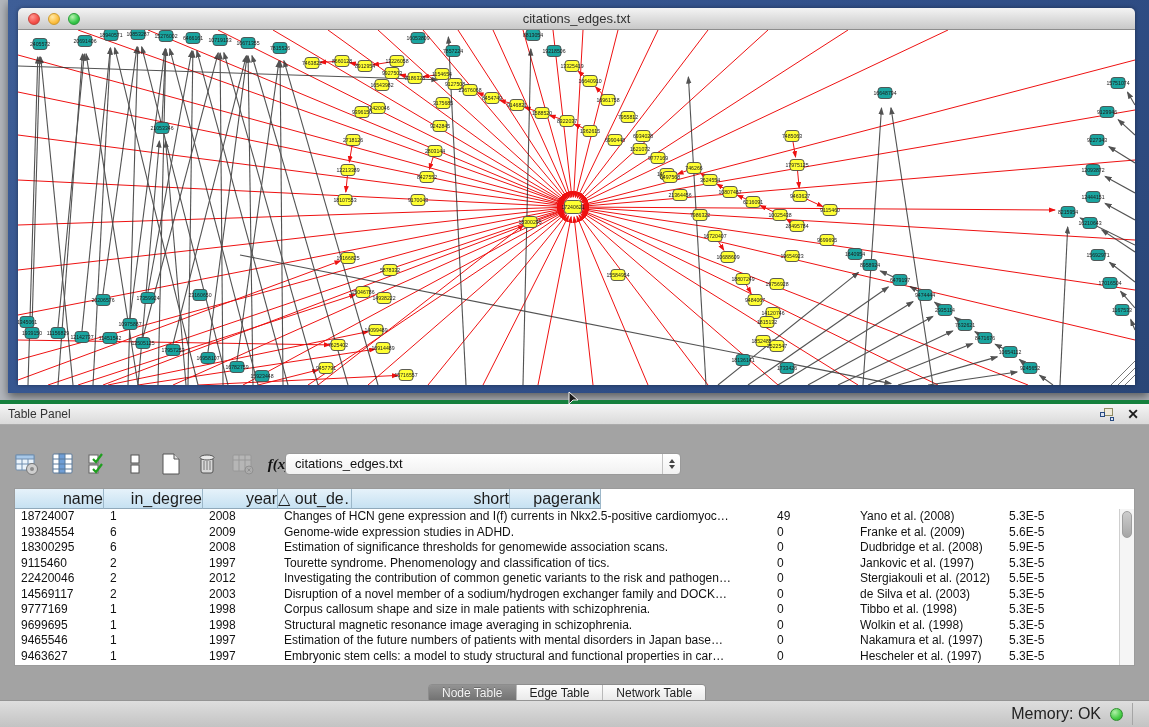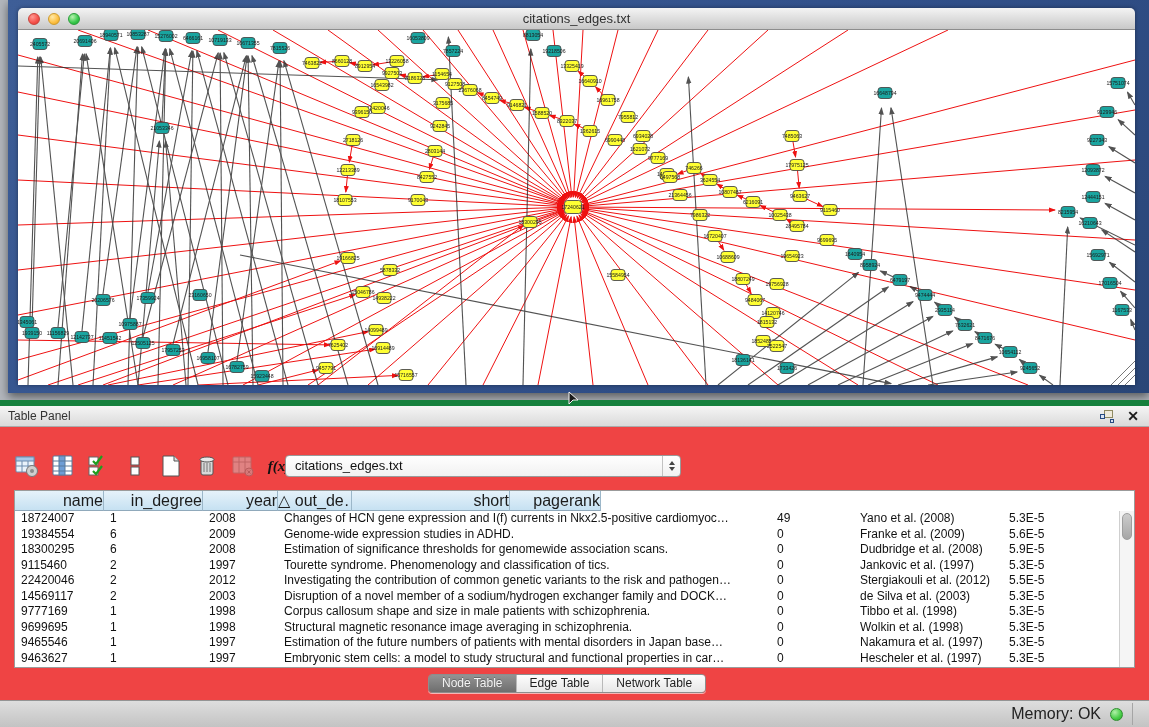--- a/index.html
+++ b/index.html
@@ -16,21 +16,21 @@
   .light{width:12px;height:12px;border-radius:50%;display:inline-block}
   .light.red{background:radial-gradient(circle at 35% 30%,#ff9a93,#f5504a 60%,#d63c34);border:1px solid #c8433b}
   .light.yellow{background:radial-gradient(circle at 35% 30%,#ffe9a8,#fdbf41 60%,#e3a324);border:1px solid #cf9c2d}
   .light.green{background:radial-gradient(circle at 35% 30%,#b9f2b0,#37c84b 60%,#1fa334);border:1px solid #2a9e3a}
   .win-title{position:absolute;left:0;right:0;top:0;height:22px;line-height:22px;text-align:center;font-size:13px;color:#303030}
   .net-canvas{position:absolute;left:0;top:22px;width:1117px;height:355px;background:#fff;overflow:hidden}
   .net-canvas svg{display:block}
   .cursor{position:absolute;left:568px;top:391px;z-index:40}
 
   
-  .table-panel{position:absolute;left:0;top:400px;width:1149px;height:300px;background:#ef4444;border-top:6px solid #15803d}
+  .table-panel{position:absolute;left:0;top:400px;width:1149px;height:300px;background:#a3a3a3;border-top:4px solid #15803d}
   .panel-header{position:relative;height:21px;background:linear-gradient(#f5f5f5,#dadada);border-bottom:1px solid #ababab}
   .panel-title{position:absolute;left:8px;top:0;line-height:21px;font-size:12px;color:#333}
   .panel-btns{position:absolute;right:10px;top:3px;display:flex;gap:12px;align-items:center}
   .float-ic{width:15px;height:13px;position:relative}
   .float-ic .b1{position:absolute;left:4px;top:0;width:9px;height:8px;border:1px solid #8f8a62;background:#efeadb}
   .float-ic .b2{position:absolute;left:0;top:4px;width:5px;height:5px;border:1px solid #274a80;background:#d9e2f2}
   .float-ic .b3{position:absolute;left:10px;top:9px;width:4px;height:4px;border:1px solid #274a80;background:#d9e2f2}
   .close-ic{font-size:14px;font-weight:bold;color:#1b1b1b;line-height:14px}
 
   .toolbar{position:absolute;left:14px;top:46px;height:28px;display:flex;align-items:center;gap:10px}
@@ -49,21 +49,21 @@
       font-size:16px;color:#1c1c1c;text-align:right;line-height:19px;overflow:hidden;white-space:nowrap}
   .th.filler{background:#fff;border-right:none;border-bottom:1px solid #fff}
   .c0{width:89px}.c1{width:99px}.c2{width:75px}.c3{width:493px}.c4{width:74px}.c5{width:158px}.c6{width:91px}.cf{width:112px}
   .rows{position:absolute;left:0;top:20px;width:1104px;height:156px;overflow:hidden}
   .tr{display:flex;height:15.5px}
   .td{font-size:12px;line-height:15.5px;white-space:nowrap;overflow:hidden;padding-left:6px;color:#111}
   .td.c5{padding-left:15px}
   .vscroll{position:absolute;right:0;top:20px;width:15px;height:156px;background:#f5f5f5;border-left:1px solid #cfcfcf}
   .thumb{position:absolute;left:2px;top:2px;width:10px;height:27px;border-radius:5px;background:linear-gradient(#cdcdcd,#a6a6a6);border:1px solid #9e9e9e}
 
-  .tabs{position:absolute;left:428px;top:268px;height:19px;display:flex;border:1px solid #8d8d8d;border-radius:4px;overflow:hidden;box-shadow:0 1px 0 rgba(255,255,255,.6)}
+  .tabs{position:absolute;left:428px;top:280px;height:19px;display:flex;border:1px solid #8d8d8d;border-radius:4px;overflow:hidden;box-shadow:0 1px 0 rgba(255,255,255,.6)}
   .seg{padding:0 13px;font-size:12px;line-height:17px;background:linear-gradient(#fdfdfd,#e7e7e7);color:#1d1d1d;border-right:1px solid #b9b9b9}
   .seg:last-child{border-right:none}
   .seg.sel{background:linear-gradient(#939393,#6e6e6e);color:#f4f4f4;text-shadow:0 -1px 0 rgba(0,0,0,.25)}
 
   .status{position:absolute;left:0;top:700px;width:1149px;height:27px;background:linear-gradient(#dedede,#c3c3c3);border-top:1px solid #949494}
   .mem-label{position:absolute;right:48px;top:0;line-height:26px;font-size:16px;color:#222}
   .mem-dot{position:absolute;right:26px;top:7px;width:13px;height:13px;border-radius:50%;
      background:radial-gradient(circle at 35% 30%,#b0f0a8,#46cc46 60%,#2ba32b);border:1px solid #2e8f2e}
   .status .grip-div{position:absolute;right:16px;top:2px;bottom:2px;border-left:1px solid #a5a5a5}
 </style>

